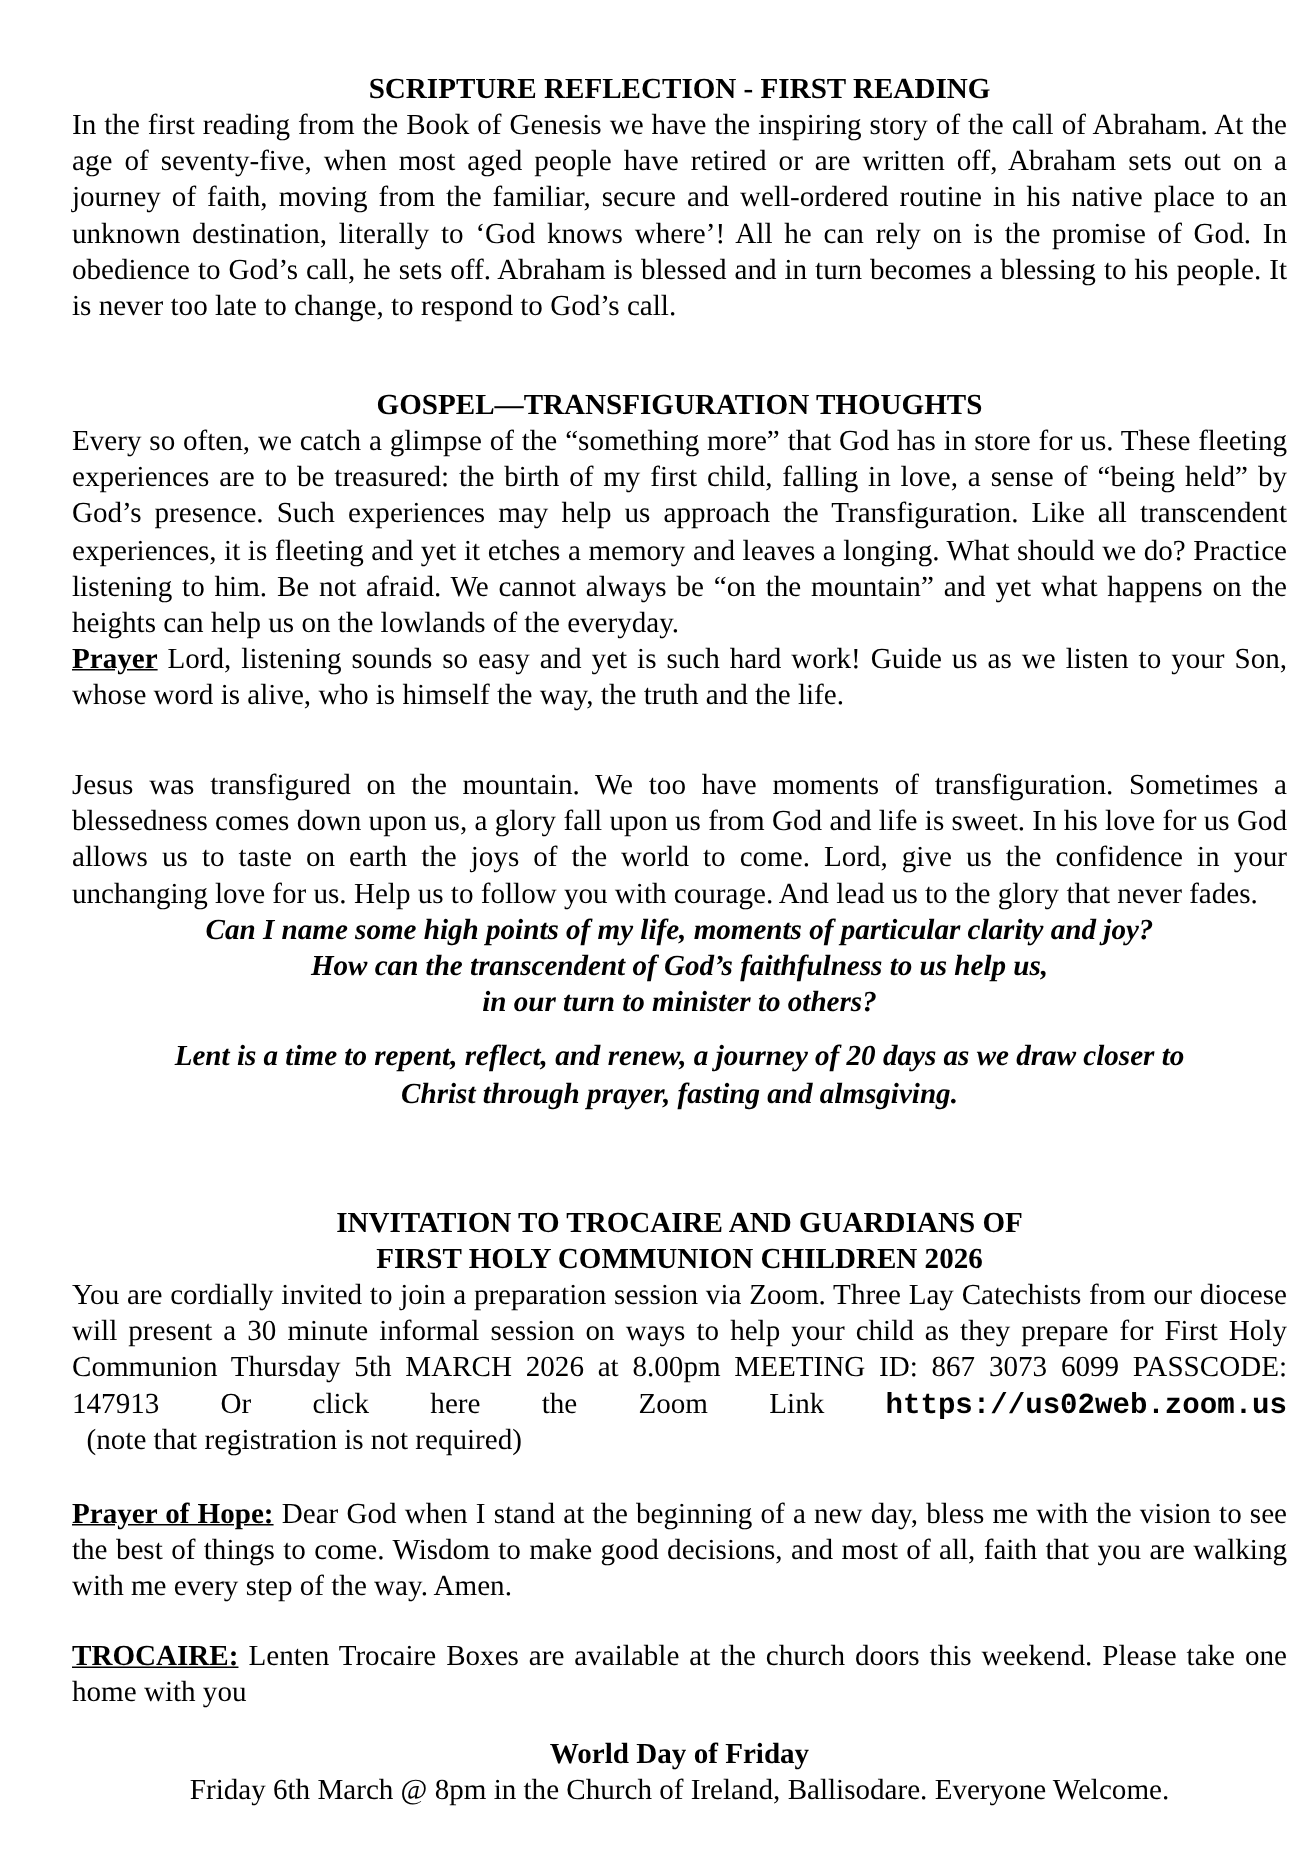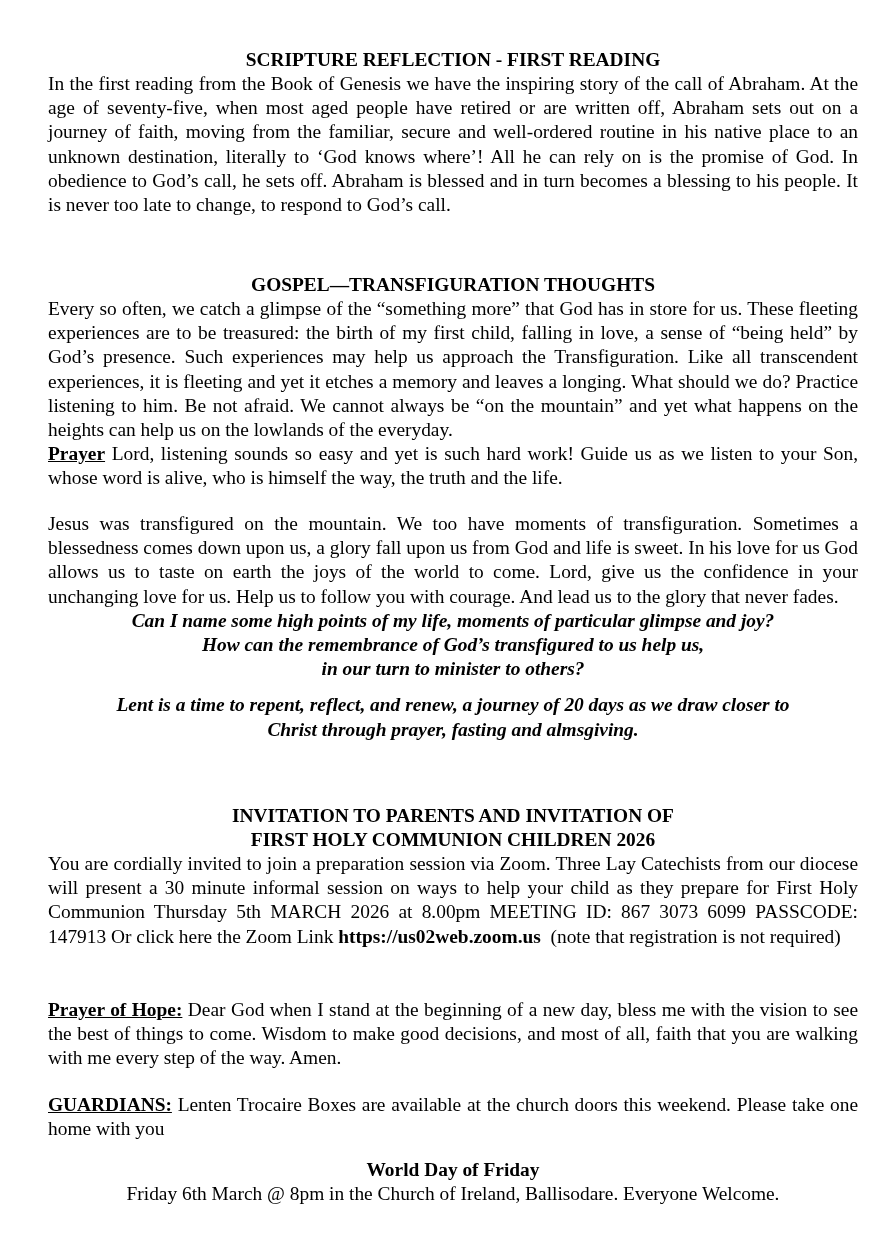--- a/index.html
+++ b/index.html
@@ -11,60 +11,60 @@
   .page { position: relative; width: 740px; height: 1240px; }
   .col {
     position: absolute; left: 48px; width: 810px;
     font-size: 19.4px; line-height: 24.2px;
   }
   .h { text-align: center; font-weight: bold; font-size: 19.4px; line-height: 24px; }
   .j { text-align: justify; text-align-last: left; }
   .c { text-align: center; }
   .bi { font-weight: bold; font-style: italic; text-align: center; }
   b { font-weight: bold; text-decoration: underline; }
-  .link { font-weight: bold; }
+  .link { font-weight: bold; font-family: Liberation Mono, monospace; }
 </style>
 </head>
 <body>
 
 <div class="page">
 
   <div class="col" style="top:48px;">
     <div class="h">SCRIPTURE REFLECTION - FIRST READING</div>
     <div class="j">In the first reading from the Book of Genesis we have the inspiring story of the call of Abraham. At the age of seventy-five, when most aged people have retired or are written off, Abraham sets out on a journey of faith, moving from the familiar, secure and well-ordered routine in his native place to an unknown destination, literally to ‘God knows where’! All he can rely on is the promise of God. In obedience to God’s call, he sets off. Abraham is blessed and in turn becomes a blessing to his people. It is never too late to change, to respond to God’s call.</div>
   </div>
 
-  <div class="col" style="top:259px;margin-top:14px;">
+  <div class="col" style="top:259px;">
     <div class="h">GOSPEL—TRANSFIGURATION THOUGHTS</div>
     <div class="j">Every so often, we catch a glimpse of the “something more” that God has in store for us. These fleeting experiences are to be treasured: the birth of my first child, falling in love, a sense of “being held” by God’s presence. Such experiences may help us approach the Transfiguration. Like all transcendent experiences, it is fleeting and yet it etches a memory and leaves a longing. What should we do? Practice listening to him. Be not afraid. We cannot always be “on the mountain” and yet what happens on the heights can help us on the lowlands of the everyday.</div>
     <div class="j"><b>Prayer</b><span> Lord, listening sounds so easy and yet is such hard work! Guide us as we listen to your Son, whose word is alive, who is himself the way, the truth and the life.</span></div>
   </div>
 
   <div class="col" style="top:512px;">
     <div class="j">Jesus was transfigured on the mountain. We too have moments of transfiguration. Sometimes a blessedness comes down upon us, a glory fall upon us from God and life is sweet. In his love for us God allows us to taste on earth the joys of the world to come. Lord, give us the confidence in your unchanging love for us. Help us to follow you with courage. And lead us to the glory that never fades.</div>
-    <div class="bi">Can I name some high points of my life, moments of particular glimpse and joy?</div>
-    <div class="bi">How can the remembrance of God’s transfigured to us help us,</div>
+    <div class="bi">Can I name some high points of my life, moments of particular clarity and joy?</div>
+    <div class="bi">How can the transcendent of God’s faithfulness to us help us,</div>
     <div class="bi">in our turn to minister to others?</div>
     <div style="height:12px"></div>
     <div class="bi">Lent is a time to repent, reflect, and renew, a journey of 20 days as we draw closer to</div>
     <div class="bi">Christ through prayer, fasting and almsgiving.</div>
   </div>
 
   <div class="col" style="top:804px;">
-    <div class="h">INVITATION TO PARENTS AND INVITATION OF</div>
+    <div class="h">INVITATION TO TROCAIRE AND GUARDIANS OF</div>
     <div class="h">FIRST HOLY COMMUNION CHILDREN 2026</div>
     <div class="j"><span>You are cordially invited to join a preparation session via Zoom. Three Lay Catechists from our diocese will present a 30 minute informal session on ways to help your child as they prepare for First Holy Communion Thursday 5th MARCH 2026 at 8.00pm MEETING ID: 867 3073 6099 PASSCODE: 147913 Or click here the Zoom Link</span> <span class="link">https://us02web.zoom.us</span><span style="white-space:pre">  (note that registration is not required)</span></div>
   </div>
 
   <div class="col" style="top:998px;">
     <div class="j"><b>Prayer of Hope:</b><span> Dear God when I stand at the beginning of a new day, bless me with the vision to see the best of things to come.  Wisdom to make good decisions, and most of all, faith that you are walking with me every step of the way. Amen.</span></div>
   </div>
 
   <div class="col" style="top:1093px;">
-    <div class="j"><b>GUARDIANS:</b><span> Lenten Trocaire Boxes are available at the church doors this weekend. Please take one home with you</span></div>
+    <div class="j"><b>TROCAIRE:</b><span> Lenten Trocaire Boxes are available at the church doors this weekend. Please take one home with you</span></div>
   </div>
 
   <div class="col" style="top:1158px;">
     <div class="h">World Day of Friday</div>
     <div class="c">Friday 6th March @ 8pm in the Church of Ireland, Ballisodare. Everyone Welcome.</div>
   </div>
 
 </div>
 
 </body></html>

